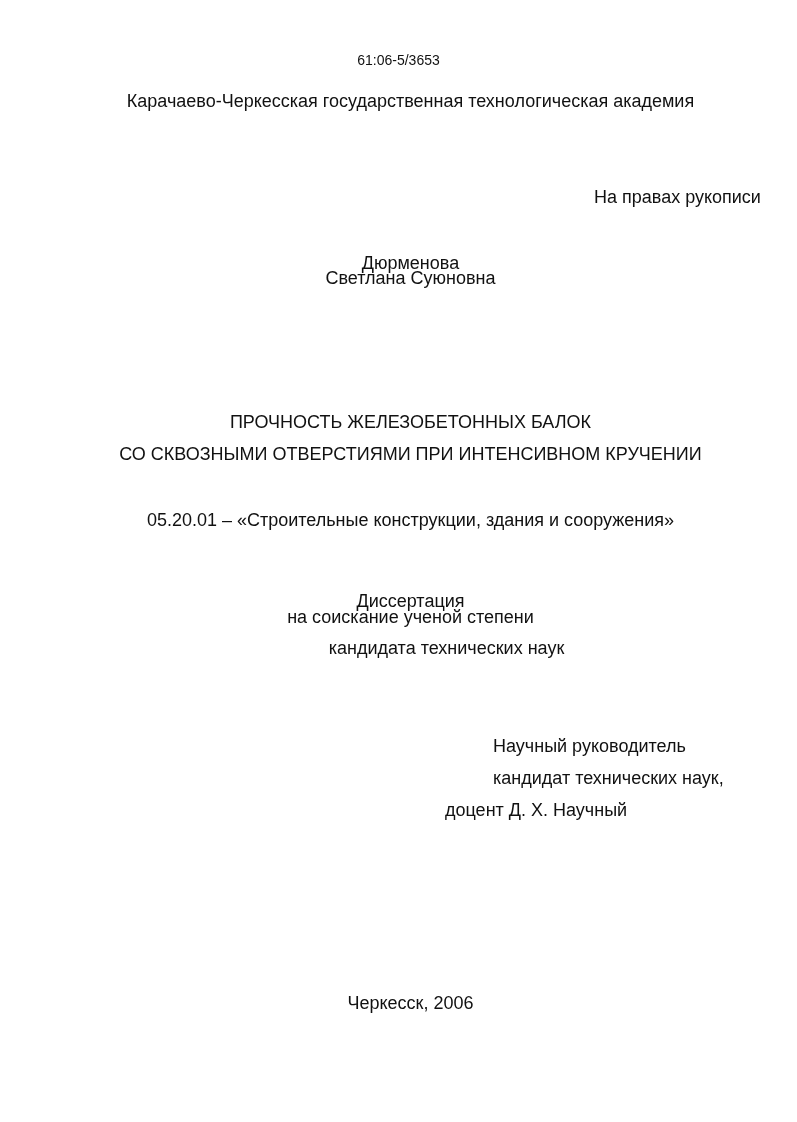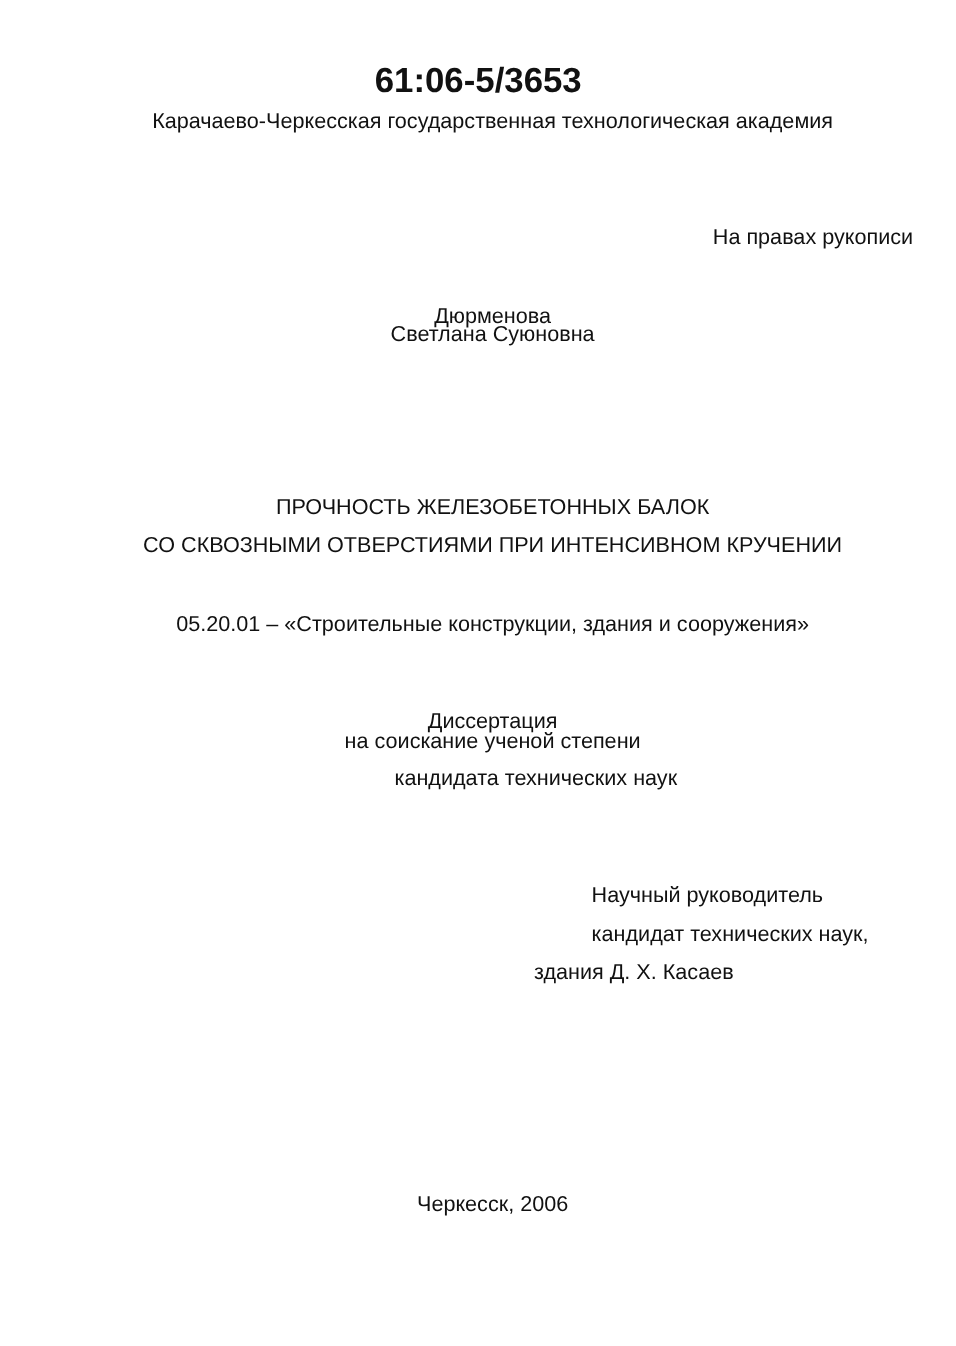--- a/index.html
+++ b/index.html
@@ -1,20 +1,20 @@
 <!DOCTYPE html>
 <html><head>
 <meta charset="utf-8">
 <style>
   html, body { margin:0; padding:0; background:#ffffff; }
   body { width:797px; height:1122px; position:relative; overflow:hidden; color:#111; }
   .serif { font-family:Liberation Sans, sans-serif; font-size:18px;padding-left:12px; }
   .abs { position:absolute; white-space:nowrap; }
   .center { left:0; width:797px; text-align:center; }
-  .code { font-family:"Liberation Sans", "DejaVu Sans", sans-serif; font-size:29px; font-weight:bold; }
+  .code { font-family:"Liberation Sans", "DejaVu Sans", sans-serif; font-size:14px; font-weight:normal; }
 </style>
 </head>
 <body>
 
 <div>
   <div class="abs center code" style="top:52px;">61:06-5/3653</div>
   <div class="abs center serif" style="top:91px;">Карачаево-Черкесская государственная технологическая академия</div>
 
   <div class="abs serif" style="top:187px; left:582px;">На правах рукописи</div>
 
@@ -25,16 +25,16 @@
   <div class="abs center serif" style="top:444px;">СО СКВОЗНЫМИ ОТВЕРСТИЯМИ ПРИ ИНТЕНСИВНОМ КРУЧЕНИИ</div>
 
   <div class="abs center serif" style="top:510px;">05.20.01 – «Строительные конструкции, здания и сооружения»</div>
 
   <div class="abs center serif" style="top:591px;">Диссертация</div>
   <div class="abs center serif" style="top:607px;">на соискание ученой степени</div>
   <div class="abs center serif" style="top:638px;margin-left:36px;">кандидата технических наук</div>
 
   <div class="abs serif" style="top:736px; left:481px;">Научный руководитель</div>
   <div class="abs serif" style="top:768px; left:433px;margin-left:48px;">кандидат технических наук,</div>
-  <div class="abs serif" style="top:800px; left:433px;">здания Д. Х. Касаев</div>
+  <div class="abs serif" style="top:800px; left:433px;">доцент Д. Х. Научный</div>
 
   <div class="abs center serif" style="top:993px;">Черкесск, 2006</div>
 </div>
 
 </body></html>

